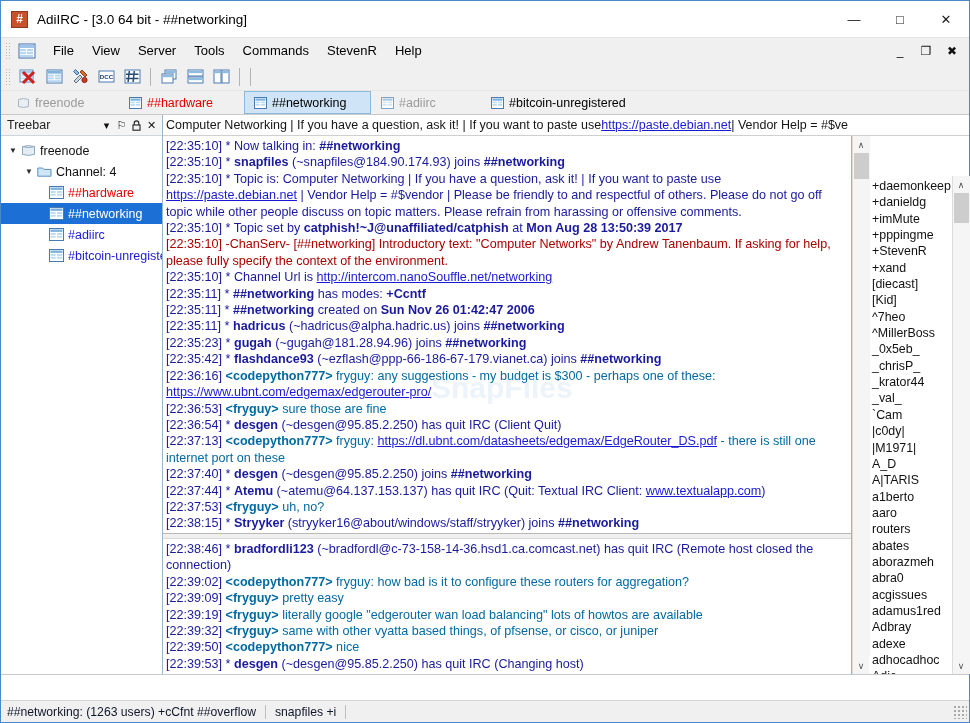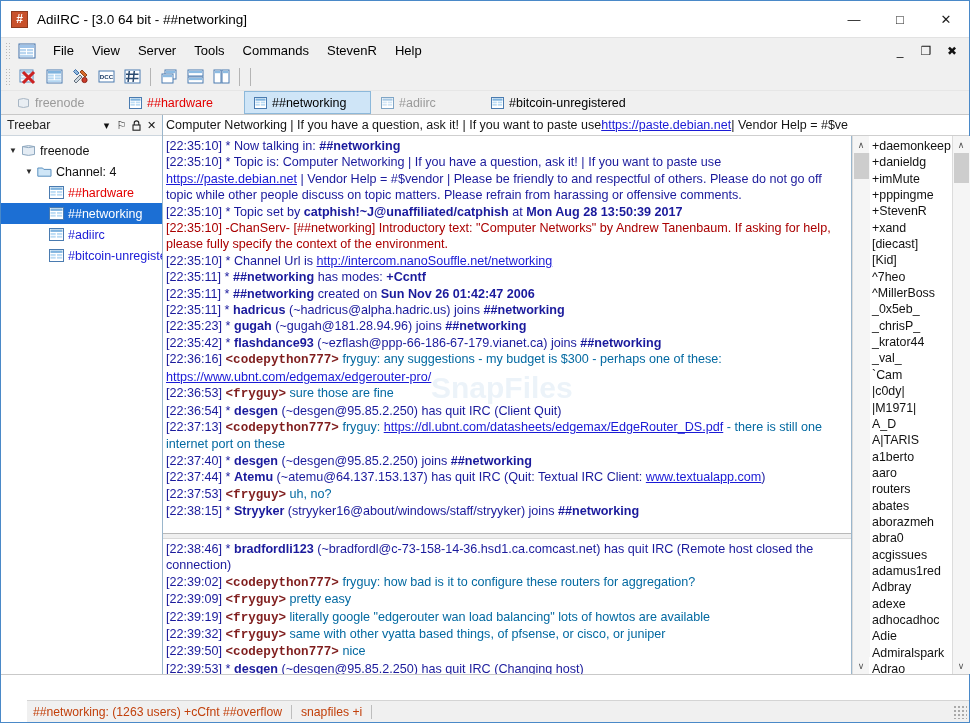--- a/index.html
+++ b/index.html
@@ -271,21 +271,21 @@
 
   .line {
     font-size: 12.6px;
     line-height: 16.4px;
     color: #1a1a9c;
     word-wrap: break-word;
     font-family: "Liberation Sans", sans-serif;
   }
   .ts { color: #1a1a9c; }
   .b  { font-weight: bold; }
-  .nk { font-weight: bold; color: #7f1d1d; font-family: Liberation Mono, monospace; }
+  .nk { font-weight: bold; color: #0369a1; }
   .msg { color: #0369a1; font-weight: normal; }
   .chanserv { color: #aa0000; }
   .lnk { color: #1a1ad6; text-decoration: underline; }
   .plain { color: #1a1a9c; font-weight: normal; }
 
   
   .vscroll {
     width: 17px; flex: 0 0 17px;
     background: #f5f5f5;
     border-left: 1px solid #dcdcdc;
@@ -306,20 +306,21 @@
     left: 1px; width: 15px;
     background: #cdcdcd;
   }
 
   
   .nickcol {
     width: 100px;
     flex: 0 0 100px;
     display: flex;
     background: #f97316;
+    margin-top: 40px;
   }
   .nicklist {
     flex: 1 1 auto;
     overflow: hidden;
     padding: 2px 0 0 3px;
     font-size: 12.4px;
     line-height: 16.35px;
     color: #111;
     background: #fff;
     min-width: 0;
@@ -350,23 +351,22 @@
 
   
   .statusbar {
     height: 22px;
     flex: 0 0 22px;
     background: #f0f0f0;
     border-top: 1px solid #d4d4d4;
     display: flex;
     align-items: center;
     font-size: 12.2px;
-    color: #c2410c;
+    color: #0f172a;
     padding-left: 6px;
-    margin-left: 26px;
   }
   .st-cell { padding: 0 9px 0 0; white-space: nowrap; }
   .st-sep { width: 1px; height: 14px; background: #bdbdbd; margin: 0 9px 0 0; flex: 0 0 1px; }
   .st-grip {
     margin-left: auto;
     width: 14px; height: 14px; margin-right: 2px;
     background-image: radial-gradient(#a9a9a9 38%, transparent 39%);
     background-size: 4px 4px;
     flex: 0 0 14px;
   }
@@ -674,20 +674,21 @@
         <span>Computer Networking | If you have a question, ask it! | If you want to paste use </span>
           <a href="#" class="lnk">https://paste.debian.net</a>
           <span> | Vendor Help = #$ve</span>
       </div>
 
       <div class="panes">
 
         <div class="chatcol">
           <div class="chat-upper" id="chat-upper">
               <div class="line"><span class="ts">[22:35:10]</span><span class="plain"> * Now talking in: </span><span class="b">##networking</span></div>
+              <div class="line"><span class="ts">[22:35:10]</span><span class="plain"> * </span><span class="b">snapfiles</span><span class="plain"> (~snapfiles@184.90.174.93) joins </span><span class="b">##networking</span></div>
               <div class="line"><span class="ts">[22:35:10]</span><span class="plain"> * Topic is: Computer Networking | If you have a question, ask it! | If you want to paste use </span><a href="#" class="lnk">https://paste.debian.net</a><span class="plain"> | Vendor Help = #$vendor | Please be friendly to and respectful of others. Please do not go off topic while other people discuss on topic matters. Please refrain from harassing or offensive comments.</span></div>
               <div class="line"><span class="ts">[22:35:10]</span><span class="plain"> * Topic set by </span><span class="b">catphish!~J@unaffiliated/catphish</span><span class="plain"> at </span><span class="b">Mon Aug 28 13:50:39 2017</span></div>
               <div class="line"><span class="ts chanserv">[22:35:10]</span><span class="chanserv"> -ChanServ- [##networking] Introductory text: "Computer Networks" by Andrew Tanenbaum. If asking for help, please fully specify the context of the environment.</span></div>
               <div class="line"><span class="ts">[22:35:10]</span><span class="plain"> * Channel Url is </span><a href="#" class="lnk">http://intercom.nanoSouffle.net/networking</a></div>
               <div class="line"><span class="ts">[22:35:11]</span><span class="plain"> * </span><span class="b">##networking</span><span class="plain"> has modes: </span><span class="b">+Ccntf</span></div>
               <div class="line"><span class="ts">[22:35:11]</span><span class="plain"> * </span><span class="b">##networking</span><span class="plain"> created on </span><span class="b">Sun Nov 26 01:42:47 2006</span></div>
               <div class="line"><span class="ts">[22:35:11]</span><span class="plain"> * </span><span class="b">hadricus</span><span class="plain"> (~hadricus@alpha.hadric.us) joins </span><span class="b">##networking</span></div>
               <div class="line"><span class="ts">[22:35:23]</span><span class="plain"> * </span><span class="b">gugah</span><span class="plain"> (~gugah@181.28.94.96) joins </span><span class="b">##networking</span></div>
               <div class="line"><span class="ts">[22:35:42]</span><span class="plain"> * </span><span class="b">flashdance93</span><span class="plain"> (~ezflash@ppp-66-186-67-179.vianet.ca) joins </span><span class="b">##networking</span></div>
               <div class="line"><span class="ts">[22:36:16]</span><span class="plain"> </span><span class="nk">&lt;codepython777&gt;</span><span class="msg"> fryguy: any suggestions - my budget is $300 - perhaps one of these: </span><a href="#" class="lnk">https://www.ubnt.com/edgemax/edgerouter-pro/</a></div>

